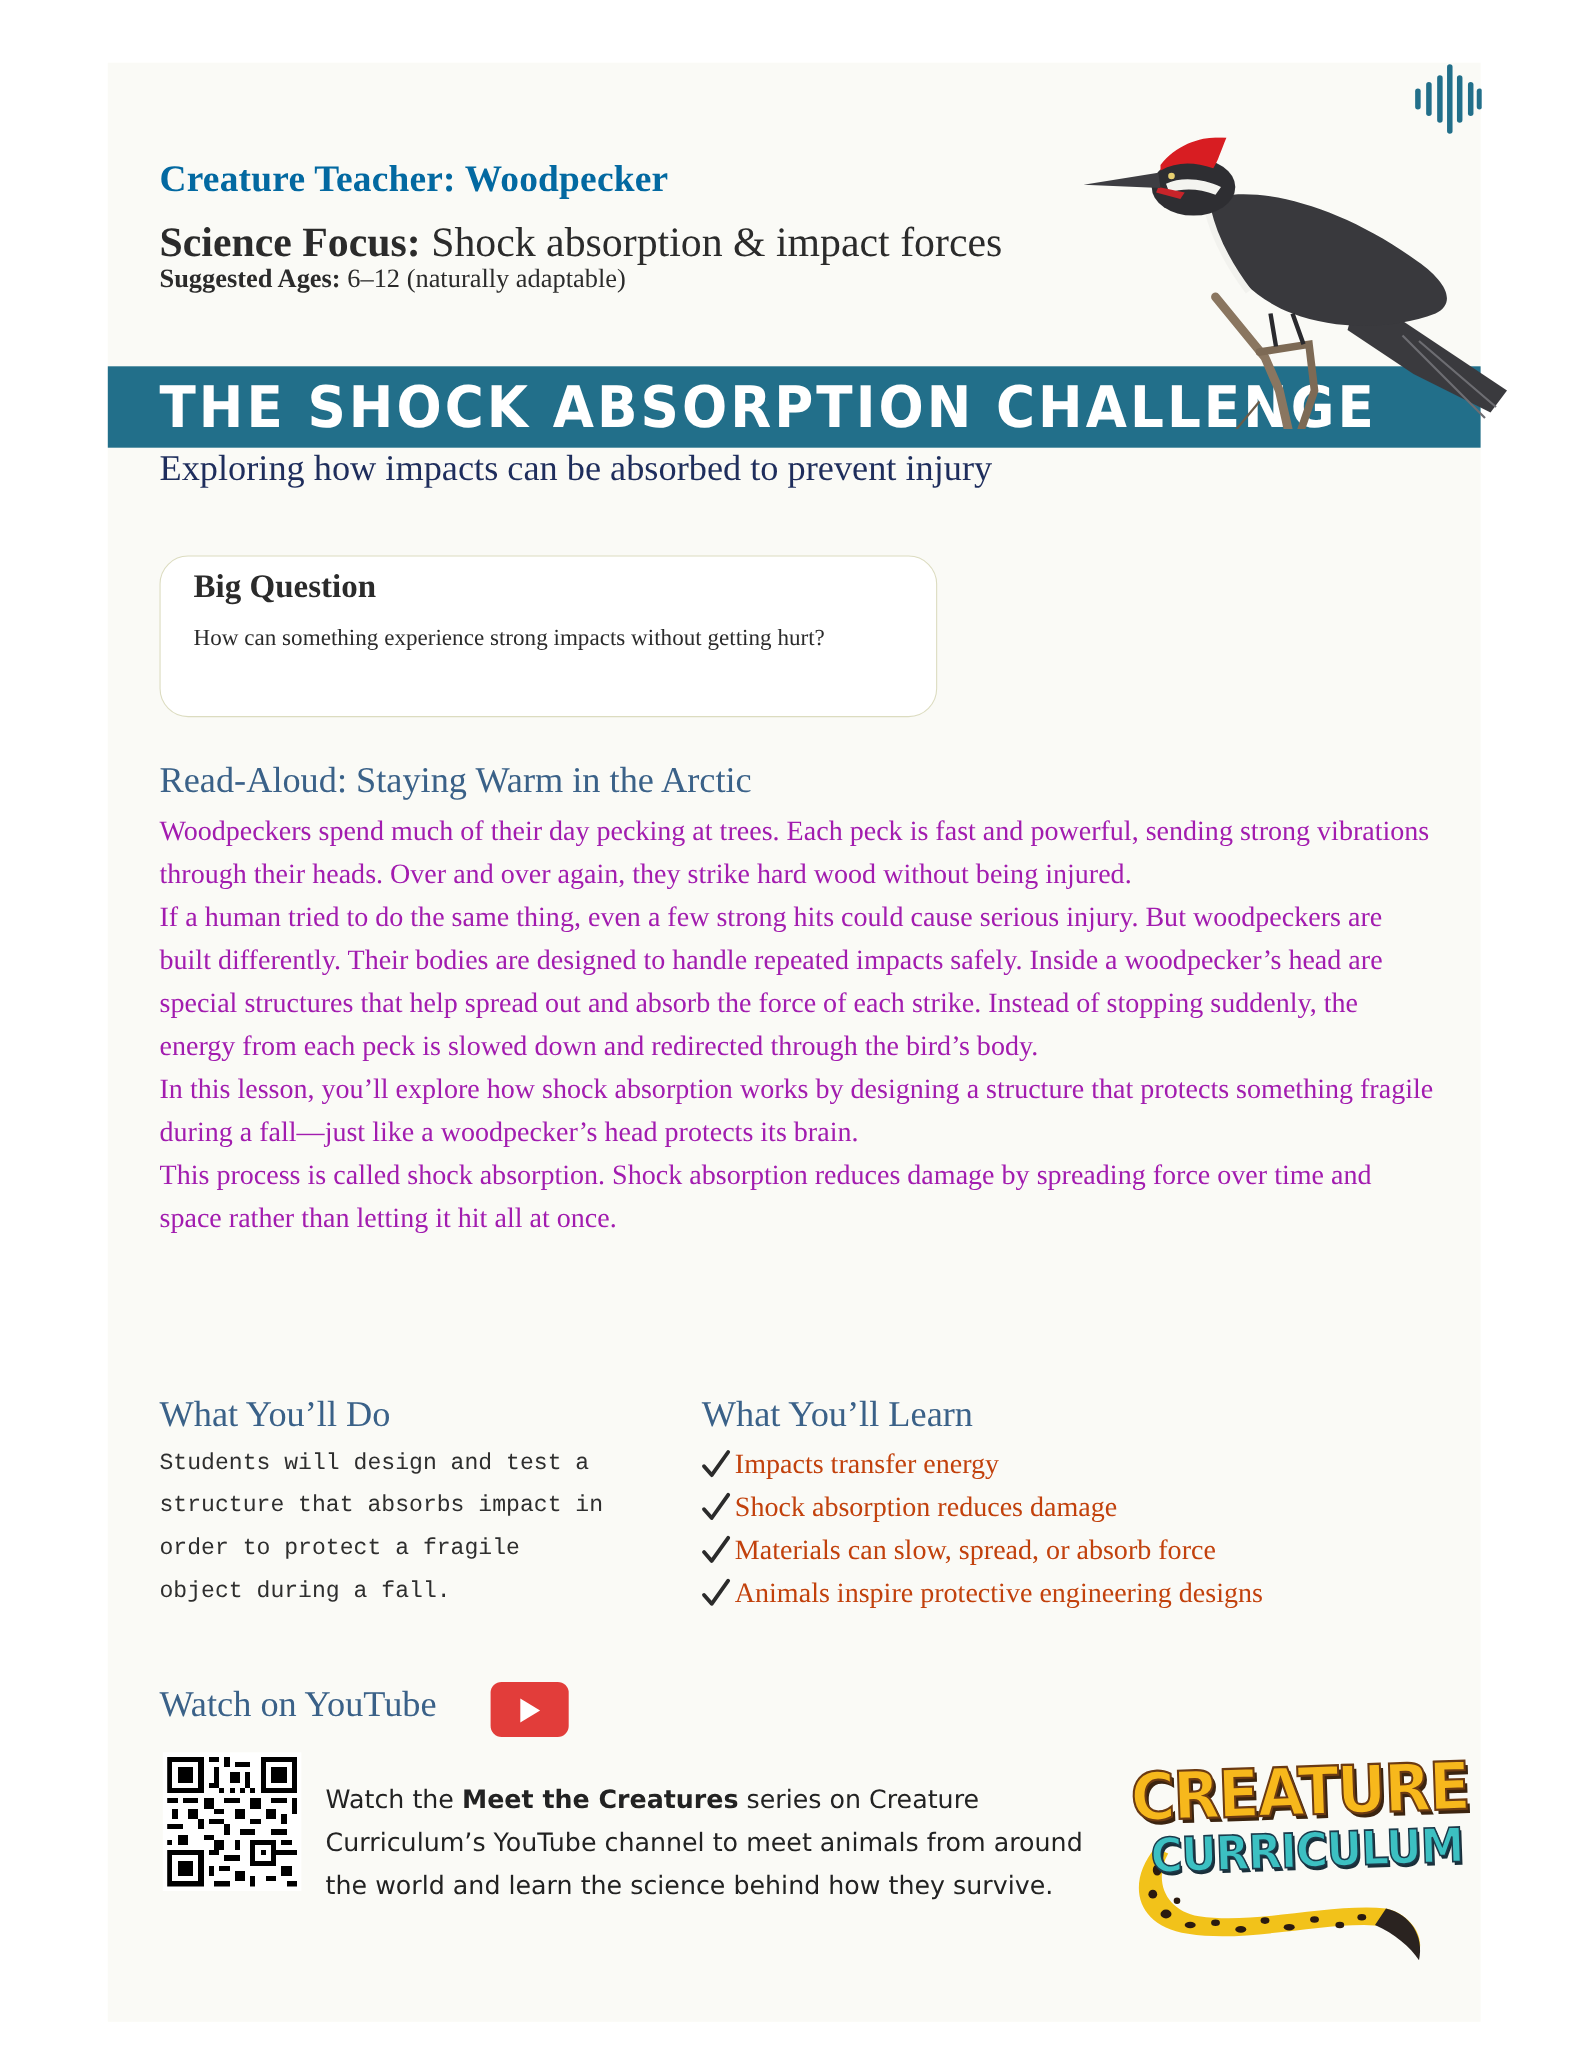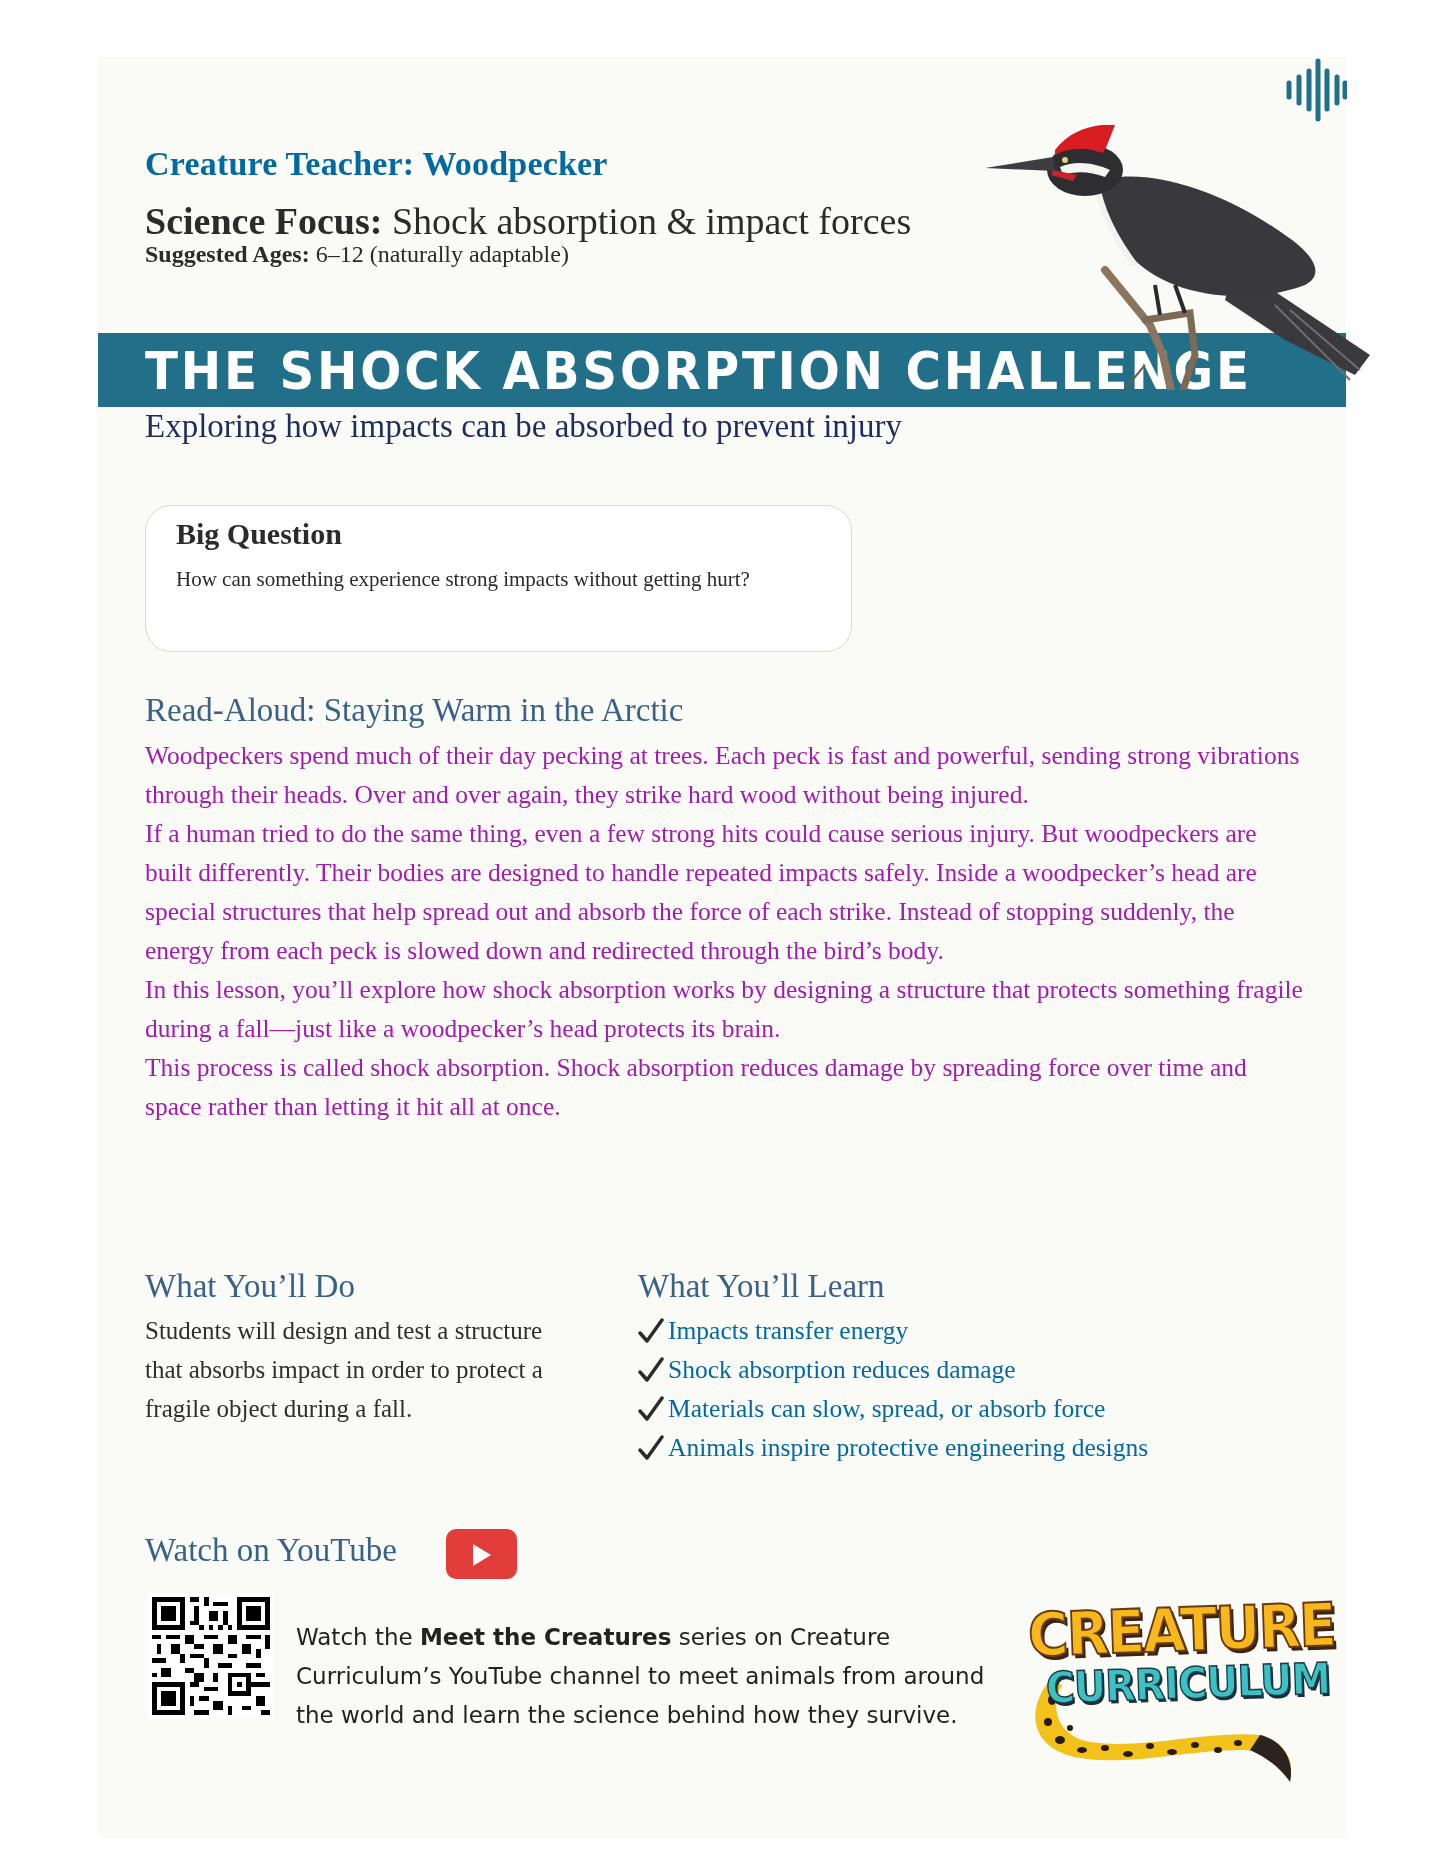--- a/index.html
+++ b/index.html
@@ -67,25 +67,25 @@
   .story { position: absolute; left: 145px; top: 736px; width: 1160px; }
   .story p {
     font-family: "Liberation Serif", serif; font-size: 25.5px; line-height: 39px; color: #a21caf;
   }
 
   .h-do { left: 145px; top: 1268px; }
   .h-learn { left: 638px; top: 1268px; }
 
   .do-text {
     position: absolute; left: 145px; top: 1311px; width: 410px;
-    font-family: Liberation Serif, serif; font-size: 25px; line-height: 39px; color: #2e2e2e;
+    font-family: Liberation Mono, monospace; font-size: 21px; line-height: 39px; color: #2e2e2e;
   }
   .learn-list { position: absolute; left: 638px; top: 1311px; list-style: none; }
   .learn-list li {
-    font-family: "Liberation Serif", serif; font-size: 25.5px; line-height: 39px; color: #0369a1;
+    font-family: "Liberation Serif", serif; font-size: 25.5px; line-height: 39px; color: #c2410c;
     display: flex; align-items: center;
   }
   .check { display: inline-block; width: 26px; height: 28px; margin-right: 4px; }
 
   .h-yt { left: 145px; top: 1532px; }
   .yt-btn {
     position: absolute; left: 446px; top: 1529px; width: 71px; height: 50px;
     background: #e23d3a; border-radius: 10px;
   }
   .yt-btn svg { position: absolute; left: 25px; top: 14px; }

